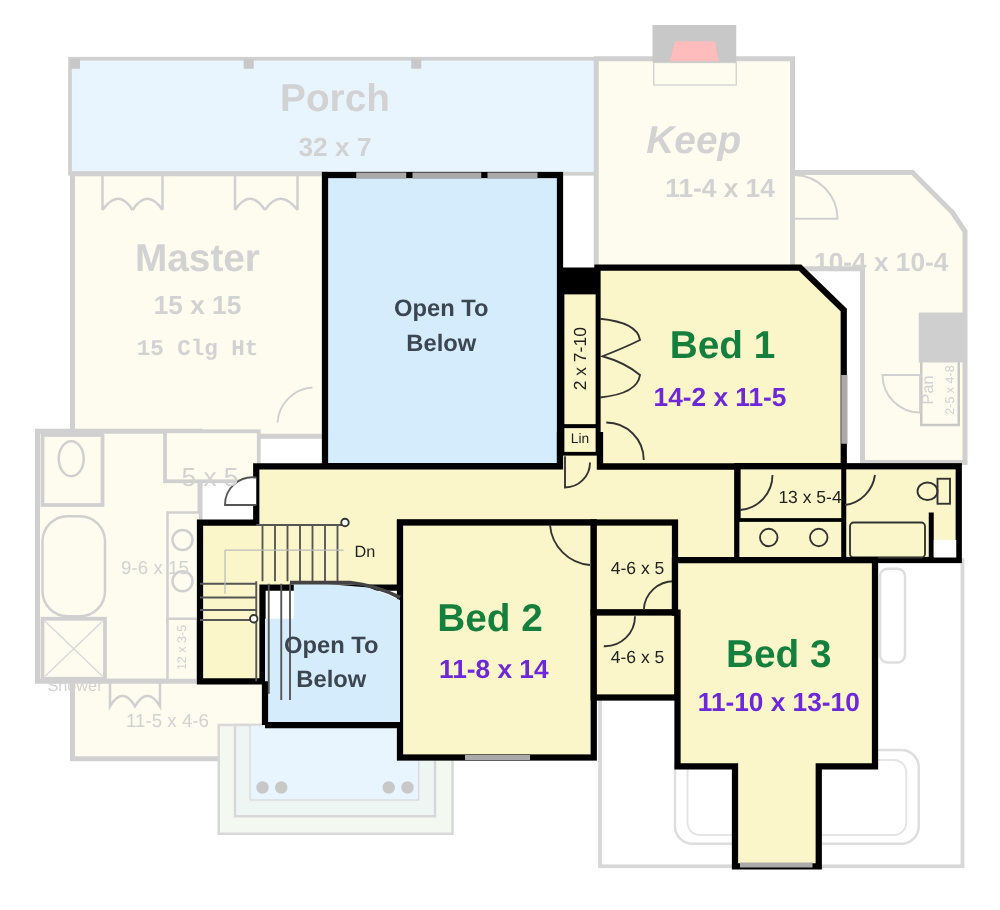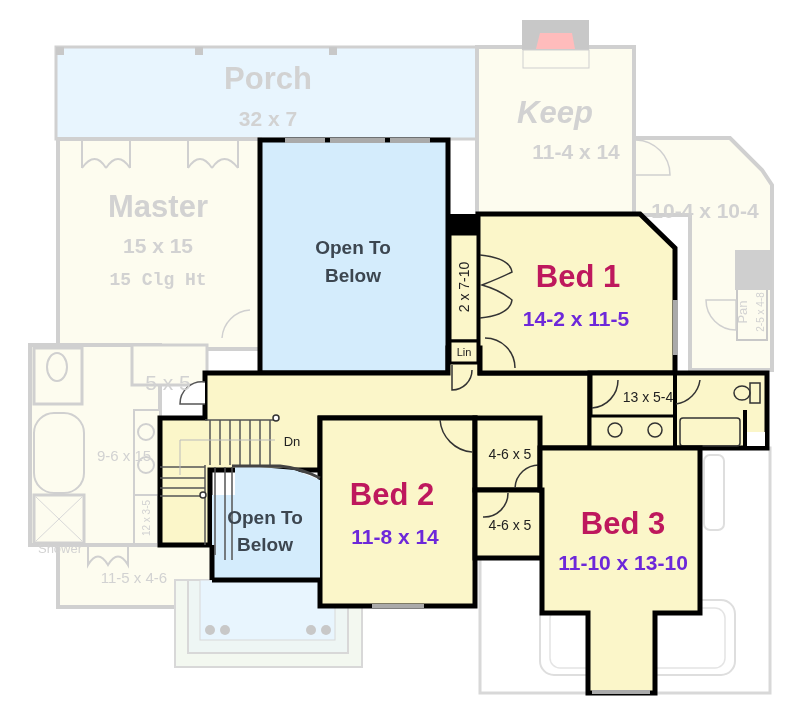--- a/index.html
+++ b/index.html
@@ -1,20 +1,20 @@
 <!DOCTYPE html>
 <html><head>
 <meta charset="utf-8">
 <style>
   html, body { margin:0; padding:0; background:#ffffff; }
   body { width:800px; height:728px; overflow:hidden; position:relative; font-family:"Liberation Sans", sans-serif; }
   #plan { position:absolute; left:0; top:0; width:800px; height:728px; }
   .lbl { position:absolute; font-family:"Liberation Sans", sans-serif; font-weight:bold; text-align:center; white-space:nowrap; transform:translate(-50%,-50%); line-height:1; }
   .ghost { color:#d2d2d2; }
-  .dark { color:#be185d;text-align:center; }
+  .dark { color:#15803d;text-align:center; }
   .big-ghost { font-size:31px; }
   .mid-ghost { font-size:21px; }
   .sm-ghost { font-size:18px; }
   .tiny-ghost { font-size:13px; font-weight:normal; }
   .room-title { font-size:31px; }
   .room-dim { font-size:21px; font-weight:bold; color:#6d28d9; }
   .otb { font-size:19px; color:#3c4650; }
   .small-dim { font-size:14px; font-weight:normal; color:#222; }
   .rot { transform:translate(-50%,-50%) rotate(-90deg); }
 </style>

